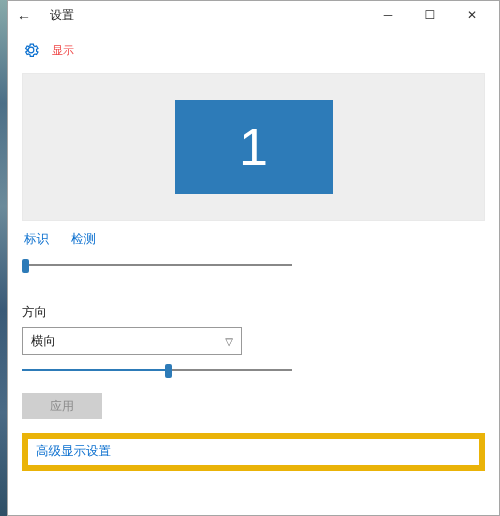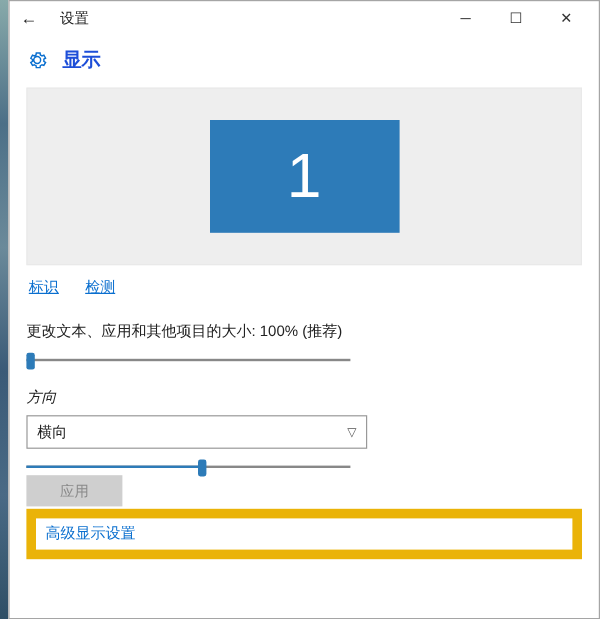--- a/index.html
+++ b/index.html
@@ -7,42 +7,42 @@
     body { background: #bfbfbf; display: flex; }
     .side-strip { width: 7px; height: 516px; background: linear-gradient(180deg,#8aa 0%,#4c6f87 20%,#6b8a9a 40%,#3a5a77 60%,#4a6a85 80%,#2f4f66 100%); }
     .window { flex: 1; background: #fff; border: 1px solid #a5a5a5; display: flex; flex-direction: column; }
     .titlebar { height: 28px; display: flex; align-items: center; font-size: 12px; padding: 0 6px; color: #222; }
     .titlebar .back { width: 20px; text-align: center; font-size: 14px; cursor: default; }
     .titlebar .appname { margin-left: 16px; }
     .titlebar .spacer { flex: 1; }
     .winctl { width: 42px; height: 28px; display: flex; align-items: center; justify-content: center; color: #333; font-size: 12px; }
     .header { height: 42px; display: flex; align-items: center; padding: 0 14px; gap: 12px; }
     .gear { width: 18px; height: 18px; color: #0a6fcf; }
-    .page-title { font-size: 16px; font-weight: 700; color: #1d4ed8; }
+    .page-title { font-size: 11px; font-weight: 400; color: #ef4444; }
     .content { flex: 1; padding: 0 14px 12px 14px; display: flex; flex-direction: column; font-size: 12.5px; color: #222; overflow: hidden; }
     .monitor-area { background: #eeeeee; height: 148px; border: 1px solid #e9e9e9; display: flex; align-items: center; justify-content: center; margin-top: 2px; }
     .monitor { width: 158px; height: 94px; background: #2d7bb8; color: #fff; display: flex; align-items: center; justify-content: center; font-size: 52px; font-weight: 300; font-family: "Segoe UI Light", sans-serif; }
     .links { display: flex; gap: 22px; padding: 10px 2px 2px 2px; }
-    .lnk { color: #0a6fcf; font-size: 12.5px; cursor: default; text-decoration: underline; }
+    .lnk { color: #0a6fcf; font-size: 12.5px; cursor: default; }
     .scale-label { margin-top: 18px; font-size: 12.5px; }
     .slider { margin-top: 8px; width: 270px; height: 14px; position: relative; }
     .slider .track { position: absolute; left: 0; right: 0; top: 6px; height: 2px; background: #888; }
     .slider .fill { position: absolute; left: 0; top: 6px; height: 2px; background: #2d7bb8; }
     .slider .thumb { position: absolute; top: 1px; width: 7px; height: 14px; background: #2d7bb8; border-radius: 2px; }
     .slider.scale .fill { width: 0; }
     .slider.scale .thumb { left: 0; }
     .slider.bright { width: 270px; }
     .slider.bright .fill { width: 146px; }
     .slider.bright .thumb { left: 143px; }
-    .section-label { margin-top: 16px; font-size: 12.5px; font-style: italic; }
-    .select { margin-top: 6px; width: 284px; height: 28px; border: 1px solid #999; display: flex; align-items: center; padding: 0 8px; font-size: 12.5px; justify-content: space-between; background: #fff; }
+    .section-label { margin-top: 32px; font-size: 12.5px; }
+    .select { margin-top: 6px; width: 220px; height: 28px; border: 1px solid #999; display: flex; align-items: center; padding: 0 8px; font-size: 12.5px; justify-content: space-between; background: #fff; }
     .chev { font-size: 10px; color: #555; }
-    .btnrow { display: flex; gap: 10px; }
+    .btnrow { margin-top: 16px; display: flex; gap: 10px; }
     .btn { width: 80px; height: 26px; background: #cfcfcf; color: #8a8a8a; display: flex; align-items: center; justify-content: center; font-size: 12px; }
-    .adv { margin-top: 2px; display: inline-block; border: 8px solid #eab308; padding: 4px 8px 5px 8px; }
+    .adv { margin-top: 14px; display: inline-block; border: 6px solid #eab308; padding: 4px 8px 5px 8px; }
     .adv span { color: #0a6fcf; font-size: 12.5px; }
   </style>
 </head>
 <body>
 
 <div class="side-strip"></div>
 
 <div class="window">
 
   <div class="titlebar">
@@ -67,21 +67,20 @@
       <div class="monitor">
         <span>1</span>
       </div>
     </div>
 
     <div class="links">
       <span class="lnk">标识</span>
       <span class="lnk">检测</span>
     </div>
 
-    <div class="scale-label">更改文本、应用和其他项目的大小: 100% (推荐)</div>
     <div class="slider scale">
       <div class="track"></div>
       <div class="fill"></div>
       <div class="thumb"></div>
     </div>
 
     <div class="section-label">方向</div>
     <div class="select">
       <span>横向</span>
       <span class="chev">▽</span>

